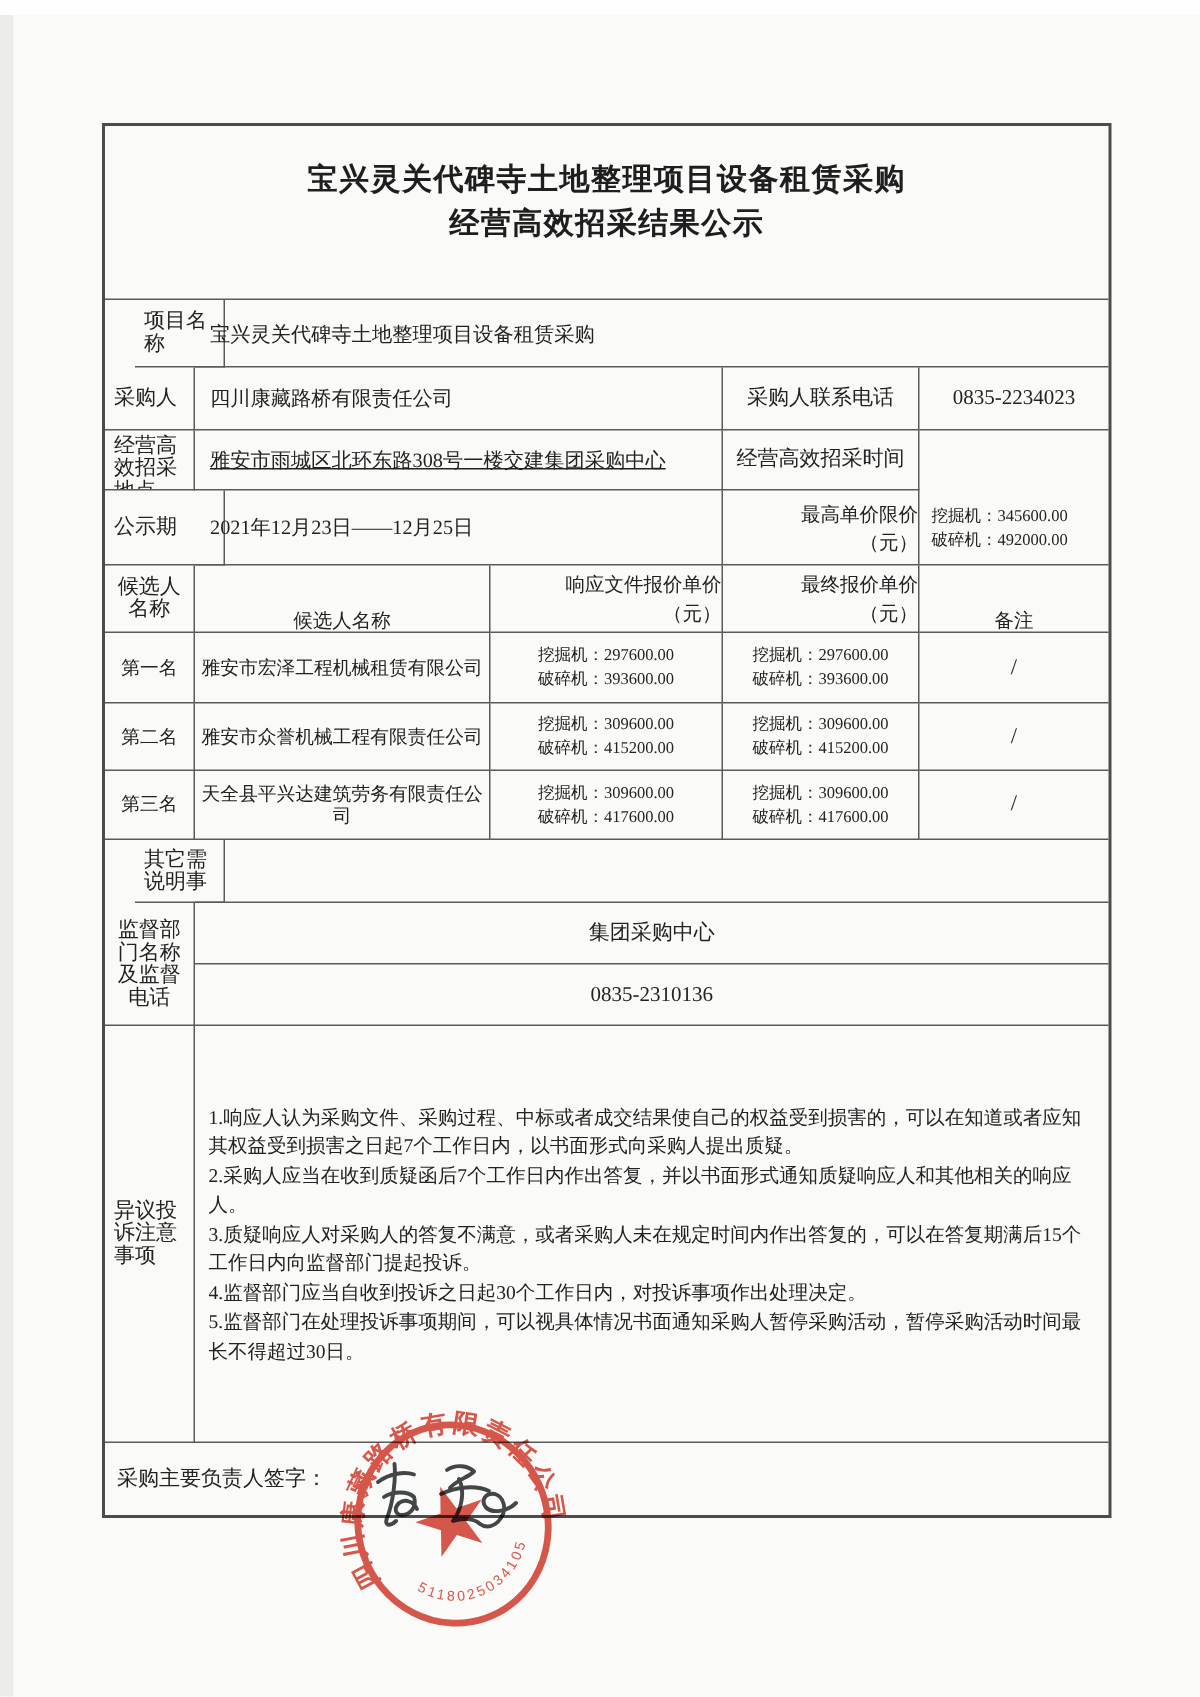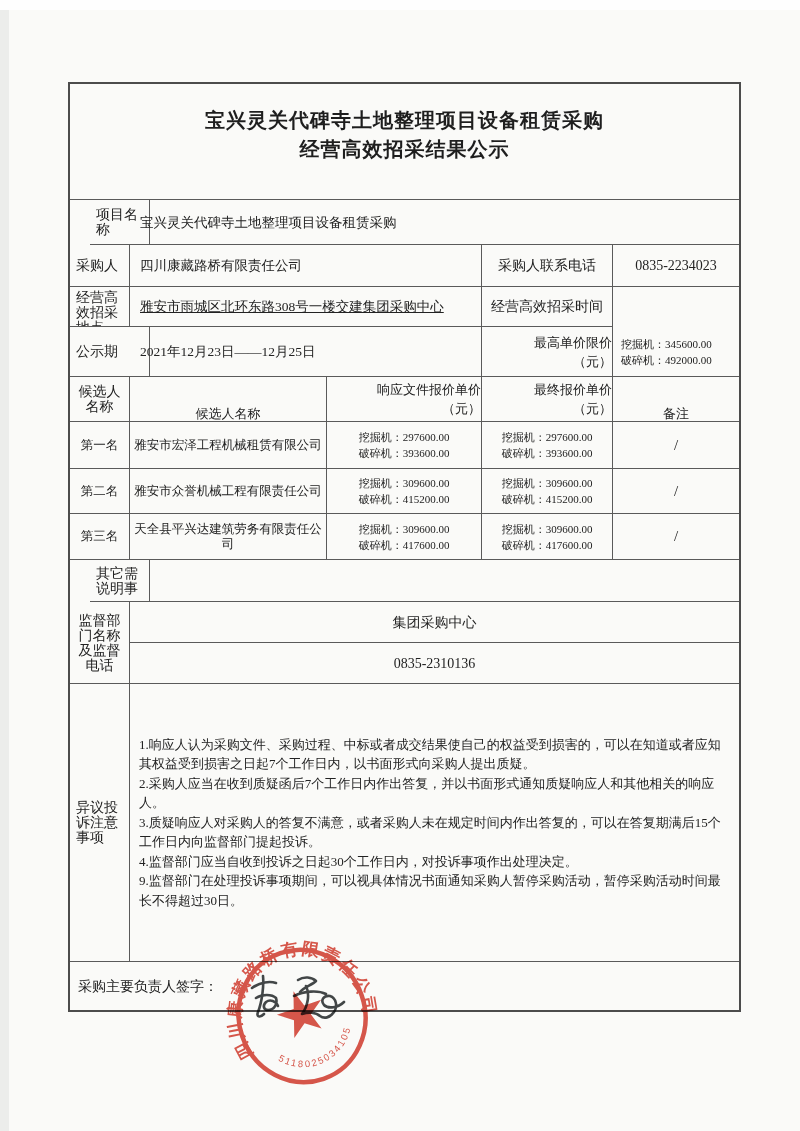--- a/index.html
+++ b/index.html
@@ -151,21 +151,21 @@
   <div class="c nr cen" style="left:60px;top:518px;width:609px;height:41px;">集团采购中心</div>
   <div class="c lab cen" style="left:0;top:518px;width:60px;height:82px;">监督部门名称及监督电话</div>
   <div class="c nr cen" style="left:60px;top:559px;width:609px;height:41px;">0835-2310136</div>
 
   <div class="c lab" style="left:0;top:600px;width:60px;height:278px;">异议投诉注意事项</div>
   <div class="c nr obj-content" style="left:60px;top:600px;width:609px;height:278px;">
     <div>1.响应人认为采购文件、采购过程、中标或者成交结果使自己的权益受到损害的，可以在知道或者应知其权益受到损害之日起7个工作日内，以书面形式向采购人提出质疑。</div>
     <div>2.采购人应当在收到质疑函后7个工作日内作出答复，并以书面形式通知质疑响应人和其他相关的响应人。</div>
     <div>3.质疑响应人对采购人的答复不满意，或者采购人未在规定时间内作出答复的，可以在答复期满后15个工作日内向监督部门提起投诉。</div>
     <div>4.监督部门应当自收到投诉之日起30个工作日内，对投诉事项作出处理决定。</div>
-    <div>9.监督部门在处理投诉事项期间，可以视具体情况书面通知采购人暂停采购活动，暂停采购活动时间最长不得超过30日。</div>
+    <div>5.监督部门在处理投诉事项期间，可以视具体情况书面通知采购人暂停采购活动，暂停采购活动时间最长不得超过30日。</div>
   </div>
 
   <div class="c nr nb sig-row" style="left:0;top:878px;width:669px;height:48px;">
     <span>采购主要负责人签字：</span>
   </div>
 
 </div>
 
 <svg class="seal" viewBox="0 0 200 210">
   <ellipse cx="100" cy="105" rx="77" ry="81" fill="none" stroke-width="5.5" stroke="#d43a2c"></ellipse>

